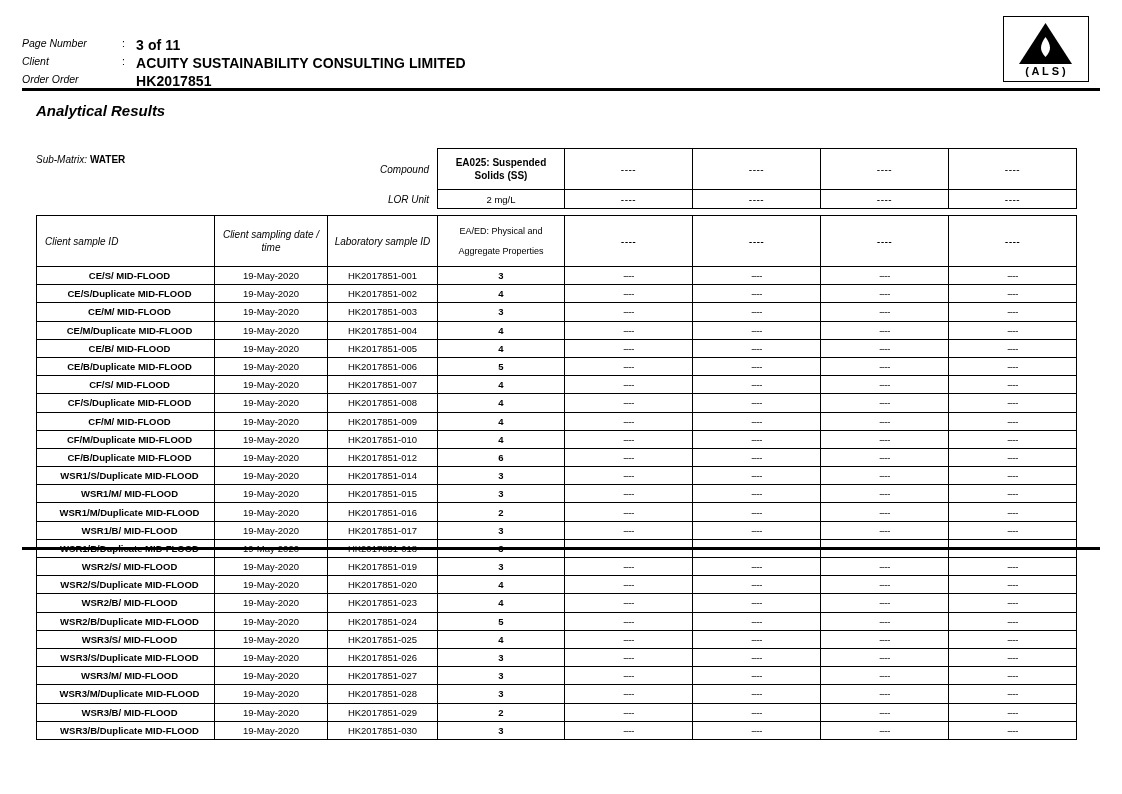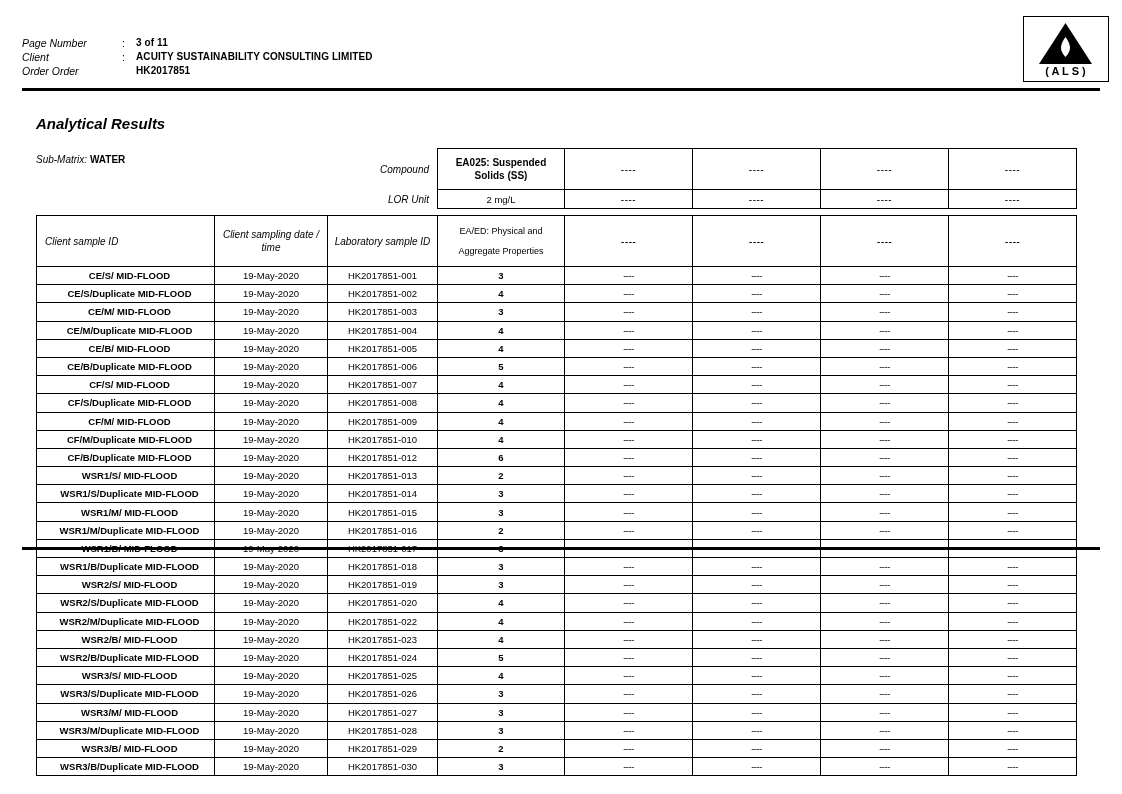--- a/index.html
+++ b/index.html
@@ -43,29 +43,29 @@
     font-style: italic;
     width: 100px;
     font-size: 10.5px;
   }
   .meta-colon {
     width: 14px;
     text-align: left;
   }
   .meta-value {
     font-weight: bold;
-    font-size: 10px;
+    font-size: 14px;
     letter-spacing: 0.1px;
   }
 
   
   .logo {
     position: absolute;
     top: 16px;
-    right: 13px;
+    right: 33px;
     width: 86px;
     height: 66px;
     border: 1.5px solid #000;
     background: #fff;
     box-sizing: border-box;
   }
   .logo svg { display: block; }
 
   
   .rule-top {
@@ -74,21 +74,21 @@
     right: 22px;
     top: 88px;
     height: 3px;
     background: #000;
   }
 
   
   .section-title {
     position: absolute;
     left: 36px;
-    top: 115px;
+    top: 102px;
     font-size: 15px;
     font-style: italic;
     font-weight: bold;
   }
 
   
   .submatrix {
     position: absolute;
     left: 36px;
     top: 154px;
@@ -388,30 +388,20 @@
             <td class="sid">CF/B/Duplicate MID-FLOOD</td>
             <td>19-May-2020</td>
             <td>HK2017851-012</td>
             <td class="val">6</td>
             <td class="dash">----</td>
             <td class="dash">----</td>
             <td class="dash">----</td>
             <td class="dash">----</td>
           </tr>
           <tr class="data-row">
-            <td class="sid">WSR1/S/ MID-FLOOD</td>
-            <td>19-May-2020</td>
-            <td>HK2017851-013</td>
-            <td class="val">2</td>
-            <td class="dash">----</td>
-            <td class="dash">----</td>
-            <td class="dash">----</td>
-            <td class="dash">----</td>
-          </tr>
-          <tr class="data-row">
             <td class="sid">WSR1/S/Duplicate MID-FLOOD</td>
             <td>19-May-2020</td>
             <td>HK2017851-014</td>
             <td class="val">3</td>
             <td class="dash">----</td>
             <td class="dash">----</td>
             <td class="dash">----</td>
             <td class="dash">----</td>
           </tr>
           <tr class="data-row">
@@ -461,30 +451,20 @@
             <td class="val">3</td>
             <td class="dash">----</td>
             <td class="dash">----</td>
             <td class="dash">----</td>
             <td class="dash">----</td>
           </tr>
           <tr class="data-row">
             <td class="sid">WSR2/S/Duplicate MID-FLOOD</td>
             <td>19-May-2020</td>
             <td>HK2017851-020</td>
-            <td class="val">4</td>
-            <td class="dash">----</td>
-            <td class="dash">----</td>
-            <td class="dash">----</td>
-            <td class="dash">----</td>
-          </tr>
-          <tr class="data-row">
-            <td class="sid">WSR2/M/Duplicate MID-FLOOD</td>
-            <td>19-May-2020</td>
-            <td>HK2017851-022</td>
             <td class="val">4</td>
             <td class="dash">----</td>
             <td class="dash">----</td>
             <td class="dash">----</td>
             <td class="dash">----</td>
           </tr>
           <tr class="data-row">
             <td class="sid">WSR2/B/ MID-FLOOD</td>
             <td>19-May-2020</td>
             <td>HK2017851-023</td>

